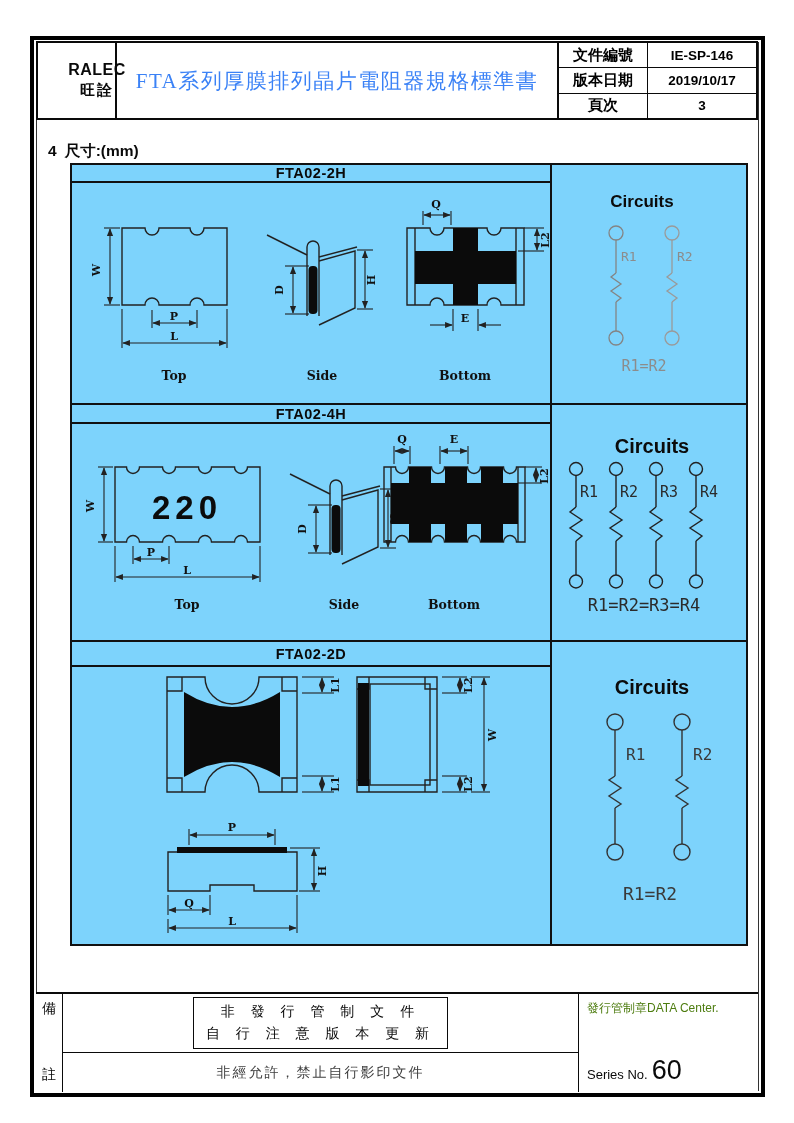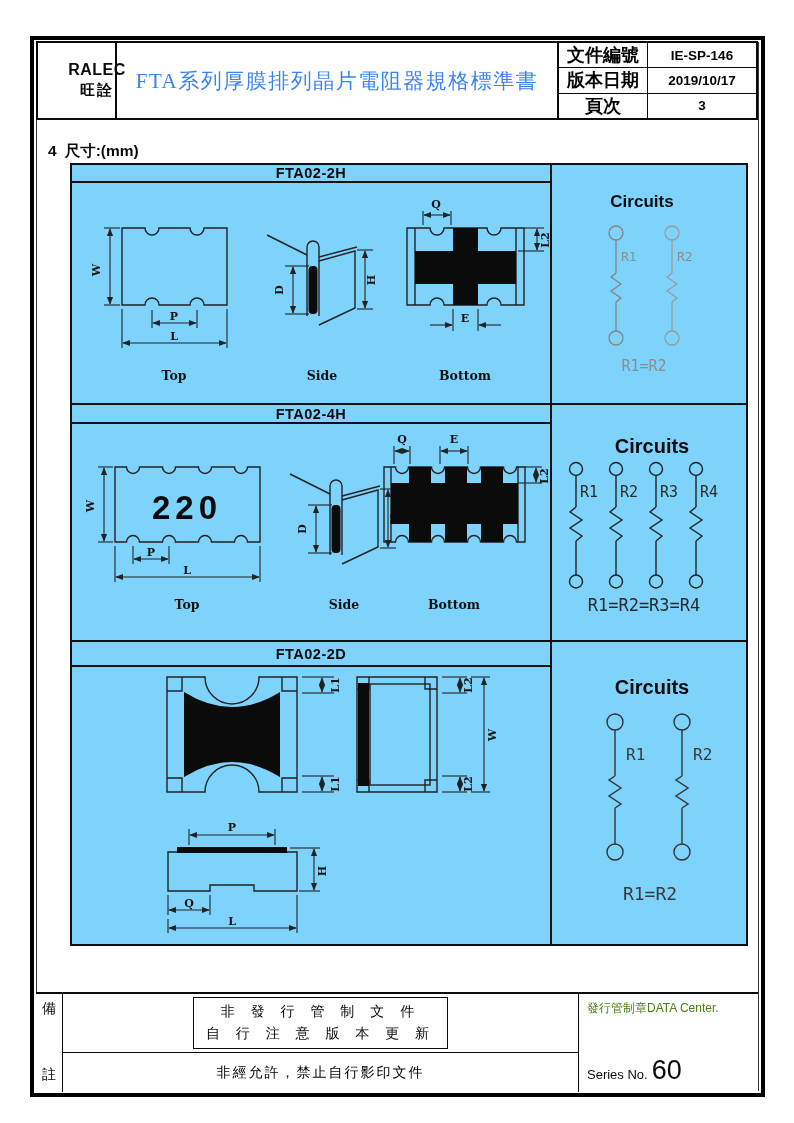--- a/index.html
+++ b/index.html
@@ -12,21 +12,21 @@
 
   
   .header-box { position:absolute; left:36px; top:41px; width:722px; height:79px; border:2px solid #0a0a0a; display:flex; background:#fff; }
   .hdr-logo { width:79px; border-right:2px solid #0a0a0a; display:flex; flex-direction:column; align-items:center; justify-content:center; gap:2px;padding-left:41px; }
   .hdr-logo .en { font-weight:bold; font-size:16px; color:#0a0a0a; letter-spacing:0.5px; }
   .hdr-logo .cn { font-weight:bold; font-size:15px; color:#0a0a0a; letter-spacing:2px; }
   .hdr-title { flex:1; display:flex; align-items:center; justify-content:center; font-size:21px; letter-spacing:1.5px; color:#3b82f6; font-family:"Liberation Serif", serif; white-space:nowrap; }
   .hdr-meta { width:199px; border-left:2px solid #0a0a0a; display:flex; flex-direction:column; }
   .meta-row { flex:1; display:flex; border-bottom:1.5px solid #0a0a0a; }
   .meta-row:last-child { border-bottom:none; }
-  .meta-label { width:89px; border-right:1.5px solid #0a0a0a; display:flex; align-items:center; justify-content:center; font-weight:bold; font-size:18px; font-family:"Liberation Serif", serif; }
+  .meta-label { width:89px; border-right:1.5px solid #0a0a0a; display:flex; align-items:center; justify-content:center; font-weight:bold; font-size:15px; font-family:"Liberation Serif", serif; }
   .meta-value { flex:1; display:flex; align-items:center; justify-content:center; font-weight:bold; font-size:13.5px; }
 
   
   .section-heading { position:absolute; left:48px; top:141px; display:flex; gap:8px; align-items:baseline; font-weight:bold; font-size:15.5px; color:#0a0a0a; }
 
   
   .main-table { position:absolute; left:70px; top:163px; width:678px; height:783px; border:2px solid #111; background:#7dd3fc; }
   .m-row { display:flex; border-bottom:2px solid #111; }
   .m-row.r1 { height:240px; }
   .m-row.r2 { height:237px; }
@@ -53,21 +53,21 @@
   svg .dim { stroke:#222; stroke-width:1.1; fill:none; }
   svg .blk { fill:#0b0b0b; stroke:none; }
 
   
   .footer { position:absolute; left:36px; top:992px; width:722px; height:100px; border-top:2px solid #0a0a0a; display:flex; background:#fff; }
   .f-left { width:27px; border-right:1.5px solid #0a0a0a; display:flex; flex-direction:column; justify-content:space-between; align-items:center; padding:6px 0 8px 0; font-size:14px; color:#0a0a0a; }
   .f-mid { width:516px; border-right:1.5px solid #0a0a0a; display:flex; flex-direction:column; }
   .f-mid-top { height:59px; border-bottom:1.5px solid #0a0a0a; display:flex; align-items:center; justify-content:center; }
   .notice-box { border:1.5px solid #0a0a0a; padding:3px 12px; text-align:center; }
   .notice-box div { font-size:14px; letter-spacing:6px; line-height:1.55; color:#0a0a0a; white-space:nowrap; }
-  .f-mid-bottom { flex:1; display:flex; align-items:center; justify-content:center; font-size:14px; letter-spacing:2px; color:#000000; font-family:Liberation Serif, serif; }
+  .f-mid-bottom { flex:1; display:flex; align-items:center; justify-content:center; font-size:14px; letter-spacing:2px; color:#404040; font-family:Liberation Serif, serif; }
   .f-right { flex:1; position:relative; padding:6px 8px; }
   .f-stamp { font-size:12px; color:#4d7c0f; }
   .f-series { position:absolute; left:8px; bottom:6px; display:flex; align-items:baseline; gap:4px; }
   .f-series .lbl { font-size:13px; color:#0a0a0a; }
   .f-series .num { font-size:27px; color:#0a0a0a; }
 </style>
 </head>
 <body>
 
 <div class="page">

